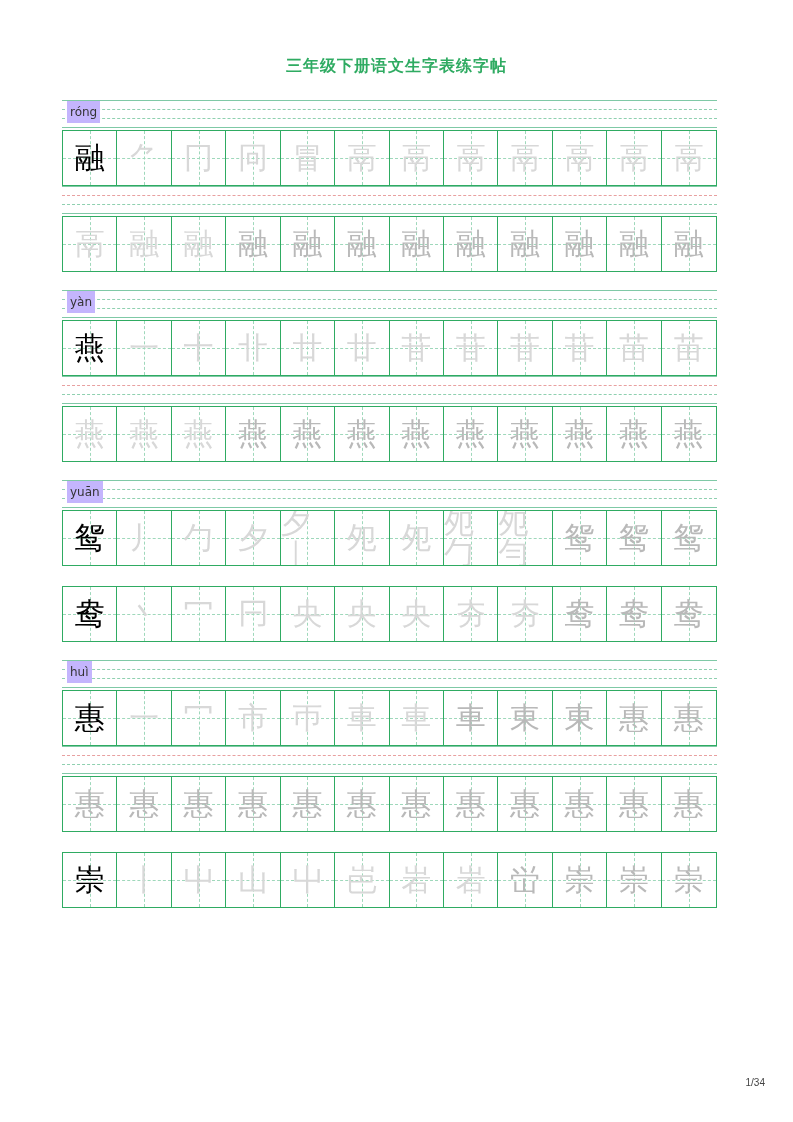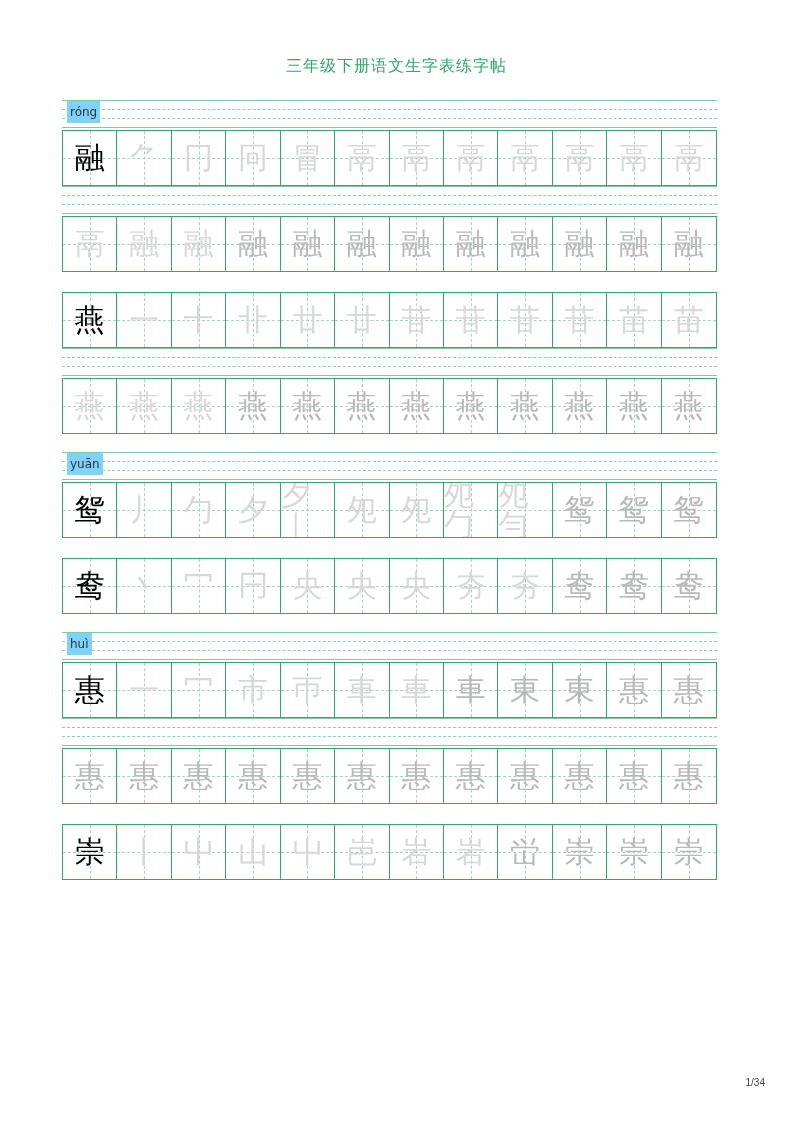--- a/index.html
+++ b/index.html
@@ -2,21 +2,21 @@
 <html><head>
 <meta charset="utf-8">
 <style>
   html,body{margin:0;padding:0;background:#fff;}
   body{width:793px;height:1122px;font-family:"Liberation Sans",sans-serif;position:relative;}
   .page{position:relative;width:793px;height:1122px;box-sizing:border-box;padding:0;}
   .title{
     text-align:center;
     color:#2fab62;
     font-size:16px;
-    font-weight:normal;
+    font-weight:bold;
     letter-spacing:1px;
     padding-top:56px;
     margin:0;
   }
   .sheet{
     position:absolute;
     left:62px;
     top:100px;
     width:655px;
   }
@@ -37,21 +37,21 @@
   .pinyin .l1{top:0px;}
   .pinyin .l2{top:9px;}
   .pinyin .l3{top:18px;}
   .pinyin .l4{top:27px;}
   .pinyin .txt{
     position:absolute;
     left:5px;
     top:1px;
     font-size:12px;
     color:#333;
-    background:#7dd3fc;
+    background:#c4b5fd;
     padding:0 3px;
     line-height:22px;
     font-family:"DejaVu Sans",sans-serif;
   }
   .row{
     display:flex;
     width:655px;
     height:56px;
     box-sizing:border-box;
     border:1px solid #2fab62;
@@ -232,20 +232,27 @@
           </div>
           <div class="cell">
             <div class="guide-v"></div>
             <div class="guide-h"></div>
             <div class="glyph faint">融</div>
           </div>
         </div>
         <div class="gap"></div>
       </div>
       <div class="block">
+        <div class="pinyin">
+          <div class="ln l1"></div>
+          <div class="ln l2 dash"></div>
+          <div class="ln l3 dash"></div>
+          <div class="ln l4"></div>
+          <div class="txt">yàn</div>
+        </div>
         <div class="row">
           <div class="cell">
             <div class="guide-v"></div>
             <div class="guide-h"></div>
             <div class="glyph">燕</div>
           </div>
           <div class="cell">
             <div class="guide-v"></div>
             <div class="guide-h"></div>
             <div class="glyph vfaint">一</div>

